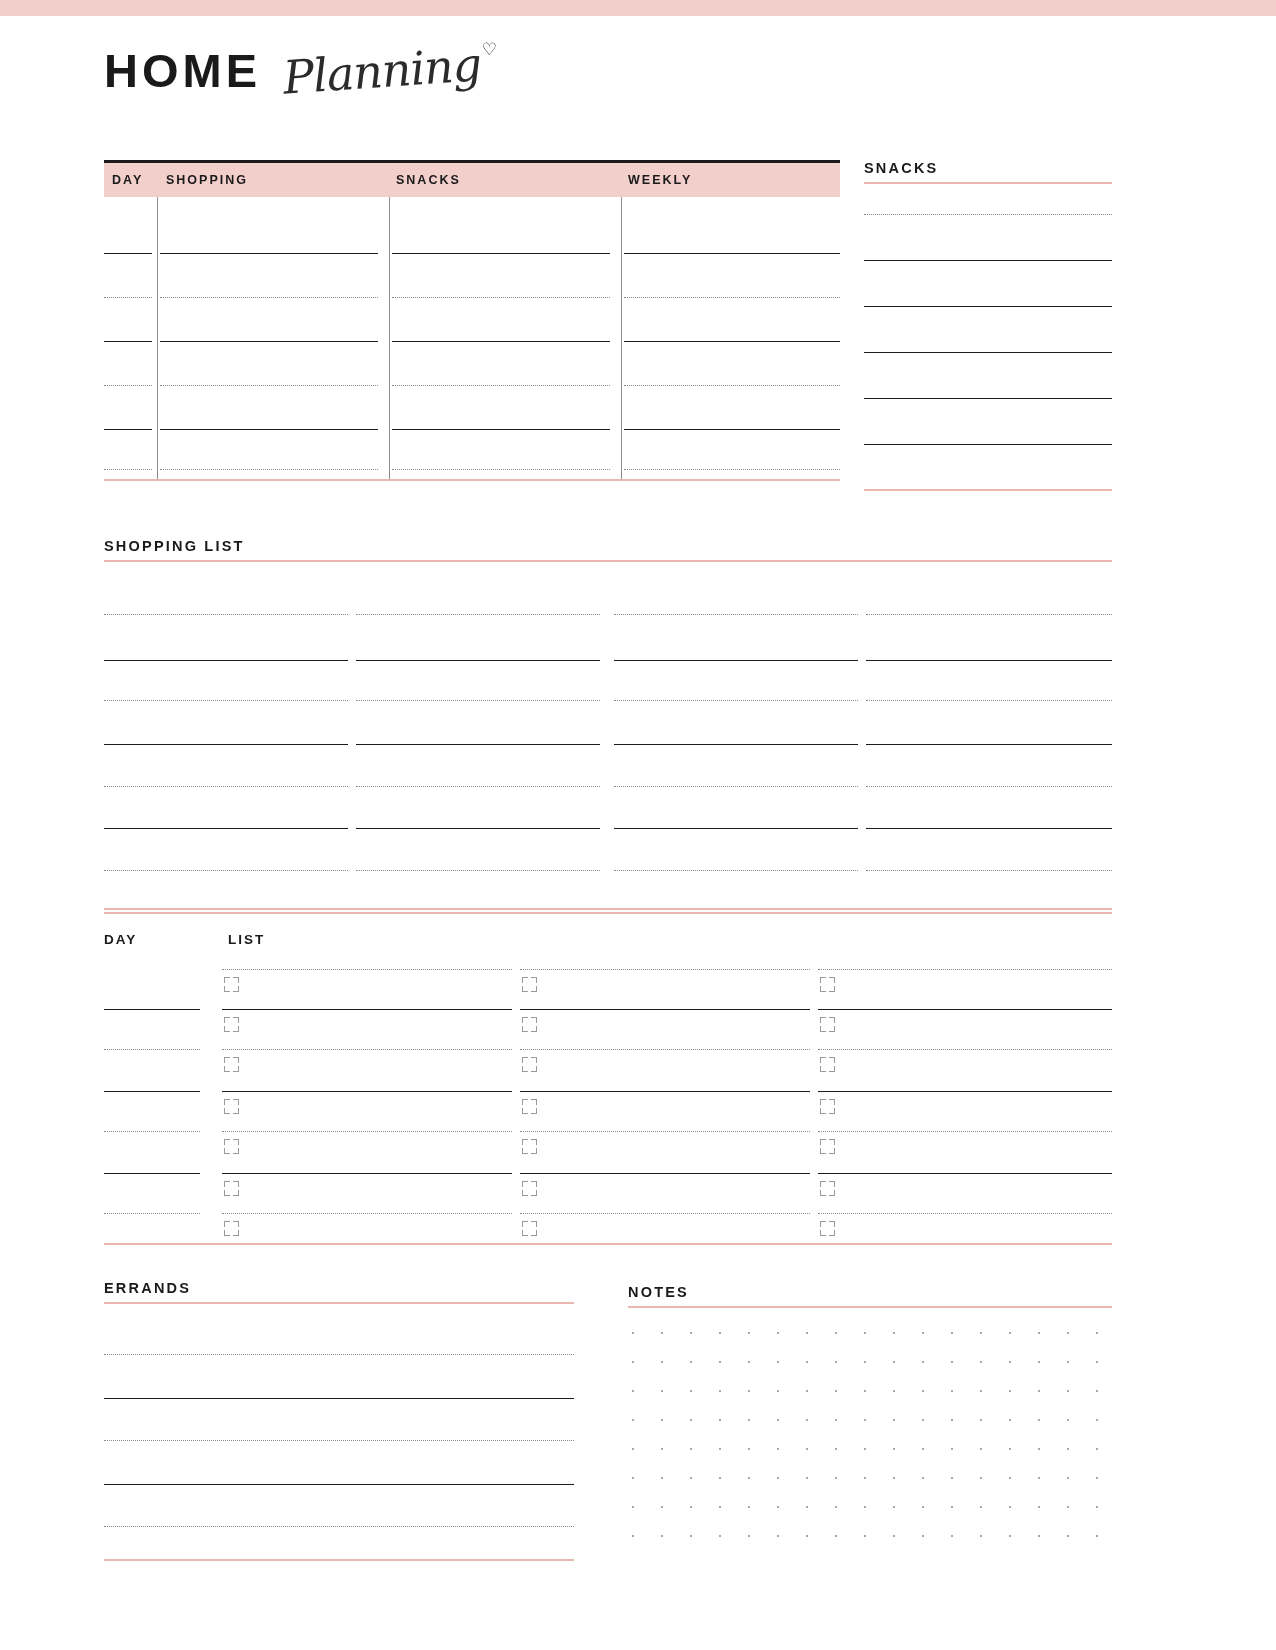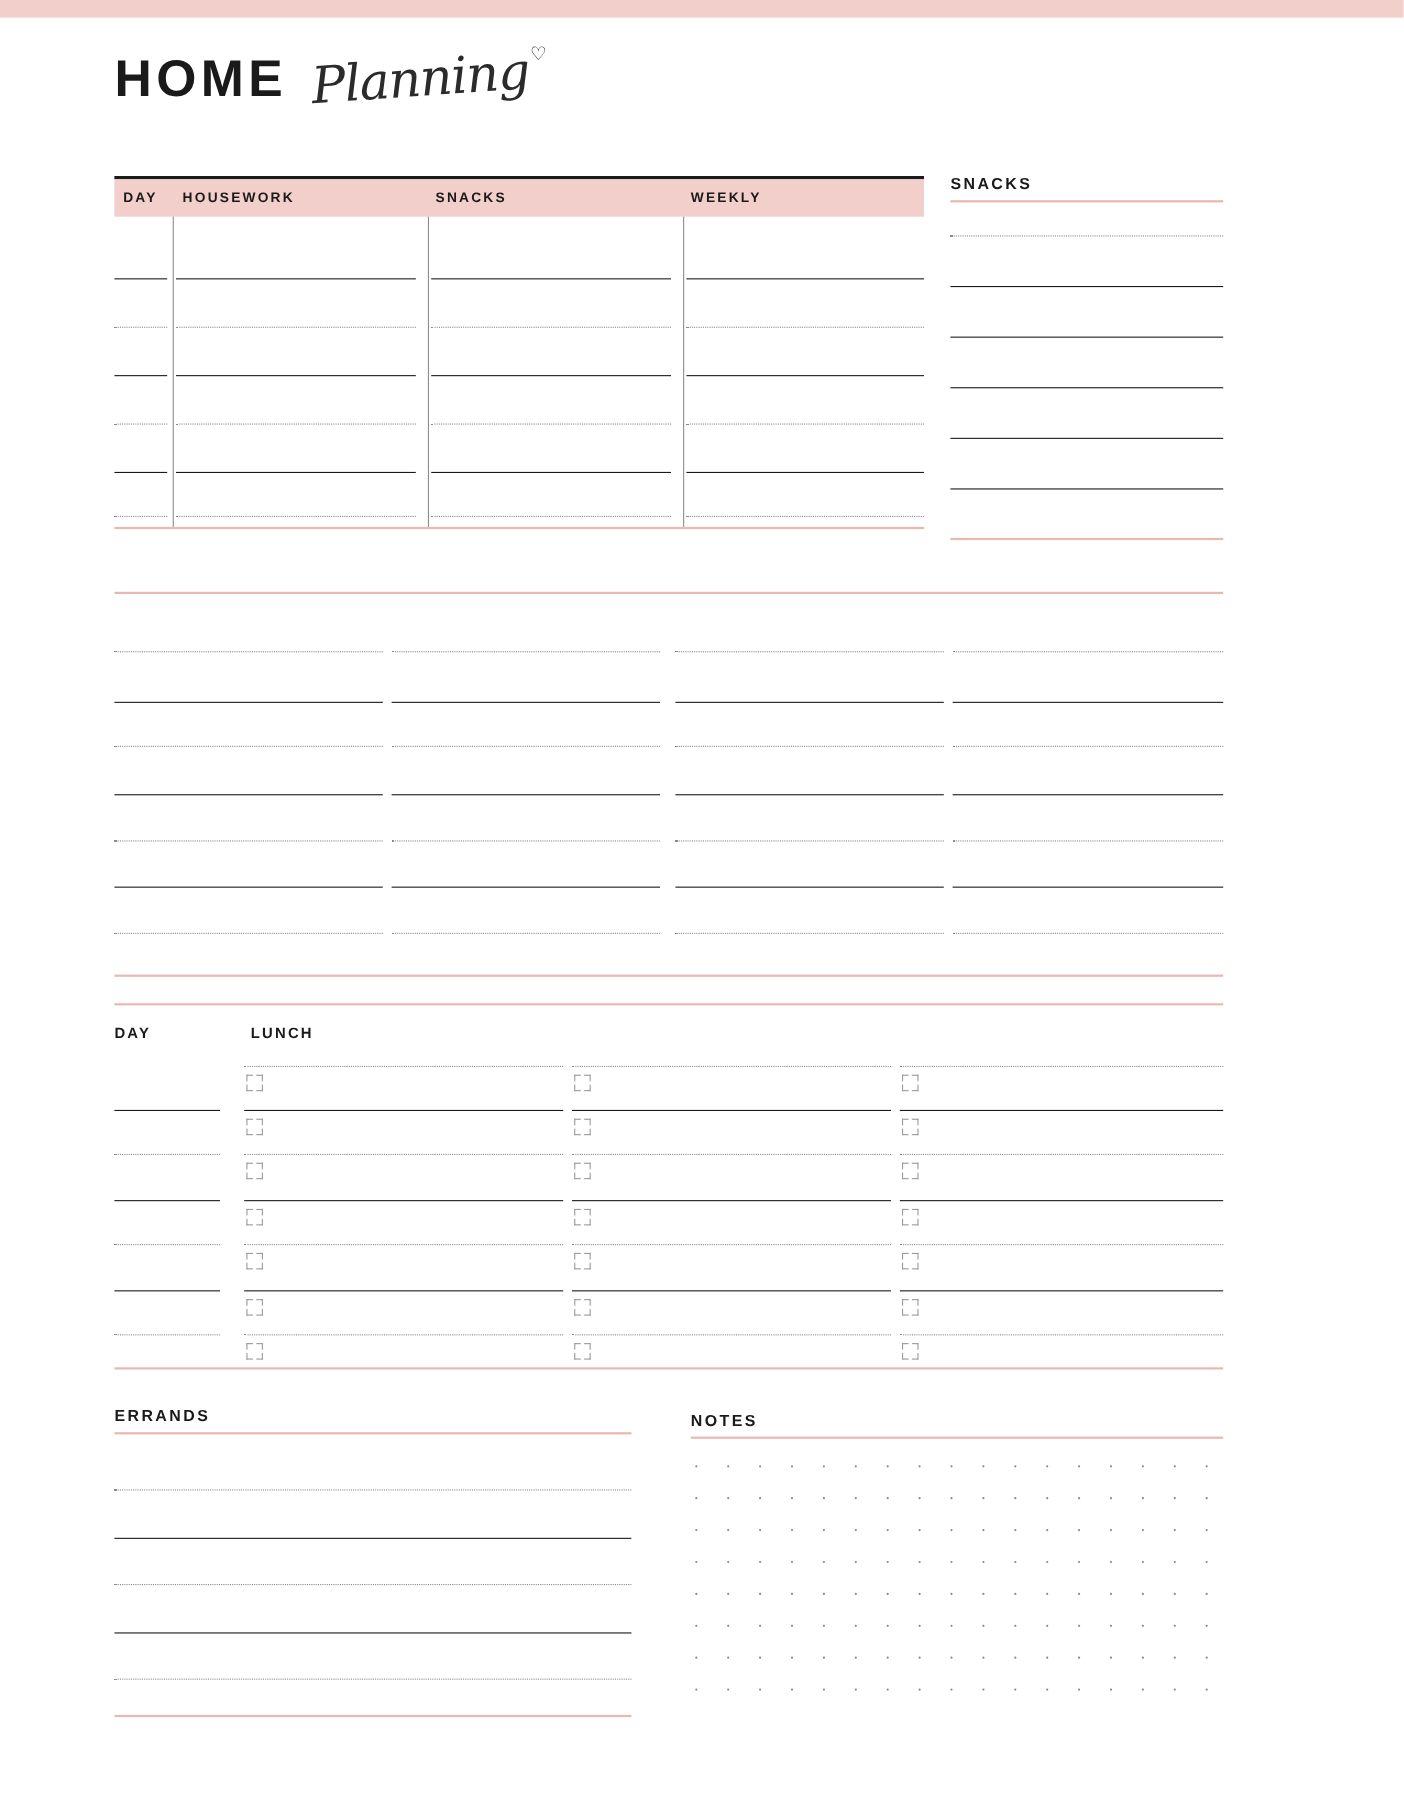--- a/index.html
+++ b/index.html
@@ -263,21 +263,21 @@
       <div class="logo-script">
         <span>Planning</span>
         <span class="logo-heart">♡</span>
       </div>
     </div>
 
     <div class="mealprep-wrap">
       <div class="rule-black"></div>
       <div class="mp-head-row">
         <div class="mp-head-cell c-day">DAY</div>
-        <div class="mp-head-cell c-break">HOUSEWORK</div>
+        <div class="mp-head-cell c-break">SHOPPING</div>
         <div class="mp-head-cell c-lunch">SNACKS</div>
         <div class="mp-head-cell c-dinner">WEEKLY</div>
       </div>
       <div class="mp-body">
         <div class="mp-col-line" style="left:53px;"></div>
         <div class="mp-col-line" style="left:285px;"></div>
         <div class="mp-col-line" style="left:517px;"></div>
         <div class="mp-lines">
 
           <div class="mp-line seg-day" style="top:56px;"></div>
@@ -319,20 +319,21 @@
         <div class="snack-line"></div>
         <div class="snack-line"></div>
         <div class="snack-line"></div>
         <div class="snack-line"></div>
         <div class="snack-line"></div>
       </div>
       <div class="rule-pink" style="margin-top:44px;"></div>
     </div>
 
     <div class="shopping-wrap">
+      <div class="sec-title">SHOPPING LIST</div>
       <div class="rule-pink"></div>
       <div class="sl-grid">
 
         <div class="sl-line sl-dot" style="left:0px;top:18px;width:244px;"></div>
         <div class="sl-line sl-dot" style="left:252px;top:18px;width:244px;"></div>
         <div class="sl-line sl-dot" style="left:510px;top:18px;width:244px;"></div>
         <div class="sl-line sl-dot" style="left:762px;top:18px;width:246px;"></div>
 
         <div class="sl-line sl-solid" style="left:0px;top:64px;width:244px;"></div>
         <div class="sl-line sl-solid" style="left:252px;top:64px;width:244px;"></div>
@@ -364,21 +365,21 @@
         <div class="sl-line sl-dot" style="left:510px;top:274px;width:244px;"></div>
         <div class="sl-line sl-dot" style="left:762px;top:274px;width:246px;"></div>
       </div>
       <div class="rule-pink" style="margin-top:22px;"></div>
     </div>
 
     <div class="house-wrap">
       <div class="rule-pink"></div>
       <div class="hw-subhead">
         <div class="lbl hw-day-lbl">DAY</div>
-        <div class="lbl">LUNCH</div>
+        <div class="lbl">LIST</div>
       </div>
       <div class="hw-body">
 
         <div class="hw-line hw-solid" style="left:0px;top:58px;width:96px;"></div>
         <div class="hw-line hw-dot" style="left:0px;top:98px;width:96px;"></div>
         <div class="hw-line hw-solid" style="left:0px;top:140px;width:96px;"></div>
         <div class="hw-line hw-dot" style="left:0px;top:180px;width:96px;"></div>
         <div class="hw-line hw-solid" style="left:0px;top:222px;width:96px;"></div>
         <div class="hw-line hw-dot" style="left:0px;top:262px;width:96px;"></div>
 

